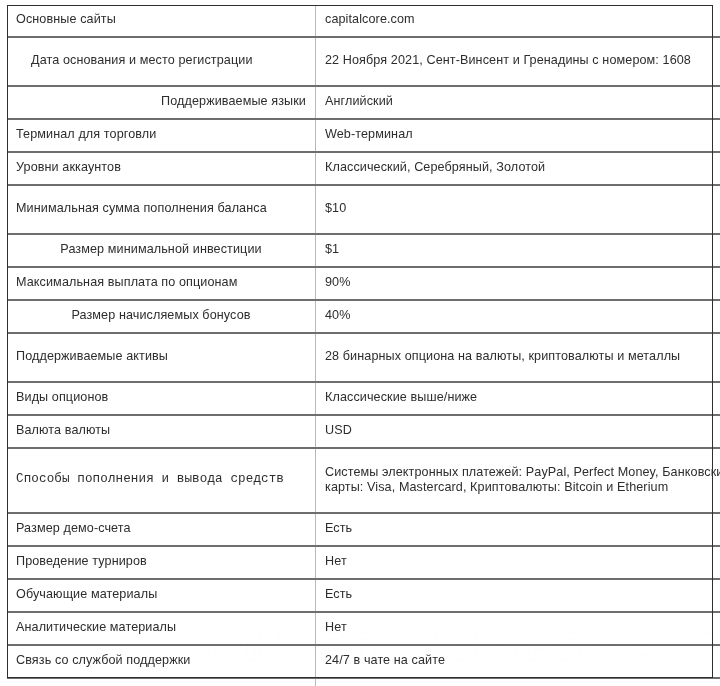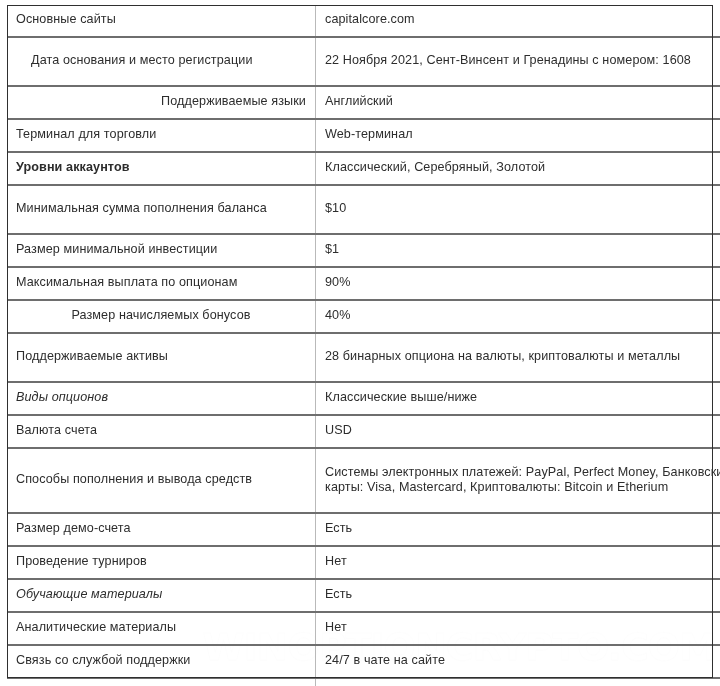--- a/index.html
+++ b/index.html
@@ -119,65 +119,65 @@
           </tr>
           <tr>
             <td class="col-label" style="height: 20px; text-align: right;">Поддерживаемые языки</td>
             <td class="col-value" style="height: 20px;">Английский</td>
           </tr>
           <tr>
             <td class="col-label" style="height: 20px; margin-top: 25px;">Терминал для торговли</td>
             <td class="col-value" style="height: 20px;">Web-терминал</td>
           </tr>
           <tr>
-            <td class="col-label" style="height: 20px; font-weight: bold;">Уровни аккаунтов</td>
+            <td class="col-label" style="height: 20px;">Уровни аккаунтов</td>
             <td class="col-value" style="height: 20px;">Классический, Серебряный, Золотой</td>
           </tr>
           <tr>
             <td class="col-label" style="height: 36px;">Минимальная сумма пополнения баланса</td>
             <td class="col-value" style="height: 36px;">$10</td>
           </tr>
           <tr>
-            <td class="col-label" style="height: 20px;">Размер минимальной инвестиции</td>
+            <td class="col-label" style="height: 20px; text-align: center;">Размер минимальной инвестиции</td>
             <td class="col-value" style="height: 20px;">$1</td>
           </tr>
           <tr>
             <td class="col-label" style="height: 20px;">Максимальная выплата по опционам</td>
             <td class="col-value" style="height: 20px;">90%</td>
           </tr>
           <tr>
             <td class="col-label" style="height: 20px; text-align: center;">Размер начисляемых бонусов</td>
             <td class="col-value" style="height: 20px;">40%</td>
           </tr>
           <tr>
             <td class="col-label" style="height: 36px;">Поддерживаемые активы</td>
             <td class="col-value" style="height: 36px;">28 бинарных опциона на валюты, криптовалюты и металлы</td>
           </tr>
           <tr>
-            <td class="col-label" style="height: 20px; font-style: italic;">Виды опционов</td>
+            <td class="col-label" style="height: 20px;">Виды опционов</td>
             <td class="col-value" style="height: 20px;">Классические выше/ниже</td>
           </tr>
           <tr>
-            <td class="col-label" style="height: 20px;">Валюта счета</td>
+            <td class="col-label" style="height: 20px;">Валюта валюты</td>
             <td class="col-value" style="height: 20px;">USD</td>
           </tr>
           <tr>
-            <td class="col-label" style="height: 52px;">Способы пополнения и вывода средств</td>
+            <td class="col-label" style="height: 52px; font-family: Liberation Mono, monospace;">Способы пополнения и вывода средств</td>
             <td class="col-value" style="height: 52px;">Системы электронных платежей: PayPal, Perfect Money, Банковские карты: Visa, Mastercard, Криптовалюты: Bitcoin и Etherium</td>
           </tr>
           <tr>
             <td class="col-label" style="height: 20px;">Размер демо-счета</td>
             <td class="col-value" style="height: 20px;">Есть</td>
           </tr>
           <tr>
             <td class="col-label" style="height: 20px;">Проведение турниров</td>
             <td class="col-value" style="height: 20px;">Нет</td>
           </tr>
           <tr>
-            <td class="col-label" style="height: 20px; font-style: italic;">Обучающие материалы</td>
+            <td class="col-label" style="height: 20px;">Обучающие материалы</td>
             <td class="col-value" style="height: 20px;">Есть</td>
           </tr>
           <tr>
             <td class="col-label" style="height: 20px;">Аналитические материалы</td>
             <td class="col-value" style="height: 20px;">Нет</td>
           </tr>
           <tr>
             <td class="col-label" style="height: 20px;">Связь со службой поддержки</td>
             <td class="col-value" style="height: 20px;">24/7 в чате на сайте</td>
           </tr>

